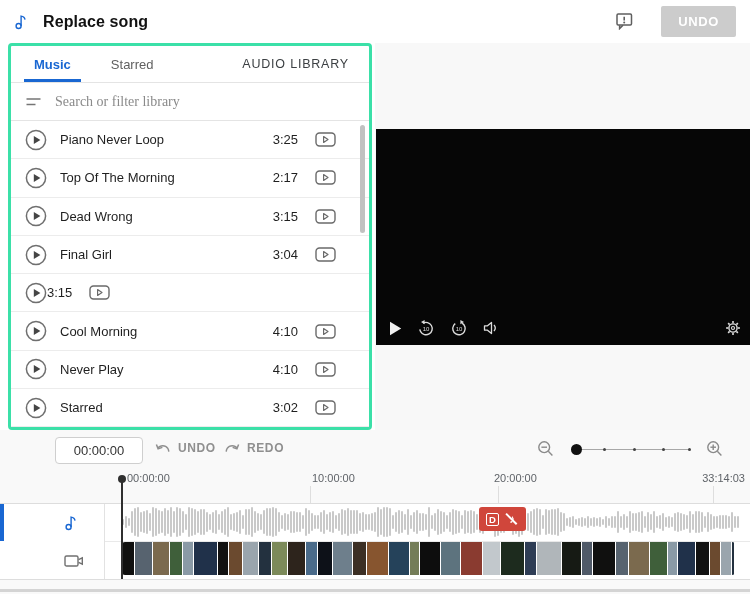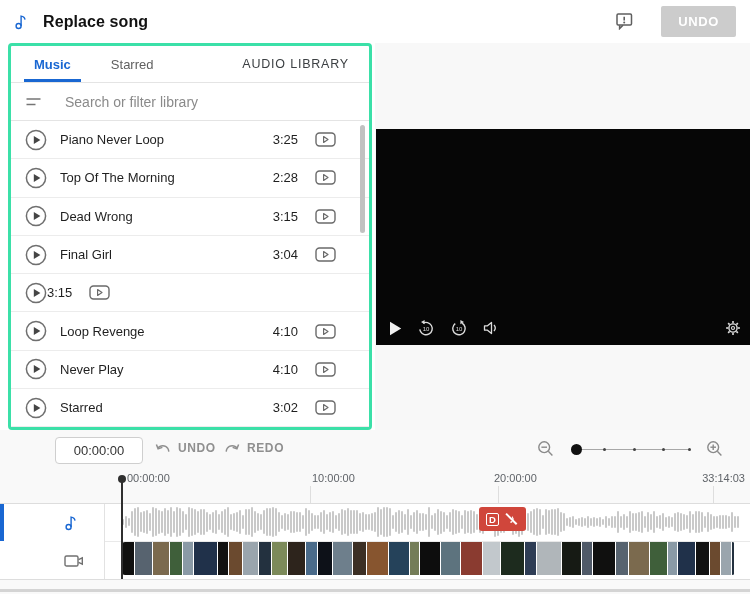--- a/index.html
+++ b/index.html
@@ -29,22 +29,22 @@
   .tabs { height:37px; flex:none; display:flex; align-items:stretch; padding-left:13px;
           border-bottom:1px solid #e4e4e4; }
   .tab { display:flex; align-items:center; padding:0 10px; font-size:13px; font-weight:700;
          color:#606060; cursor:pointer; }
   .tab.active { color:#1967d2; box-shadow:inset 0 -3px 0 #1967d2; }
   .tab.starred { margin-left:20px; font-weight:400; }
   .tab.audio-library { margin-left:auto; padding-right:20px; color:#3c4043; font-size:12.5px;
                        letter-spacing:.8px; font-weight:400; }
   .search-row { height:38px; flex:none; display:flex; align-items:center; padding-left:15px;
                 border-bottom:1px solid #e4e4e4; }
-  .search-row input { border:none; outline:none; font-size:14px; margin-left:24px; flex:1;
-                      color:#14532d; font-family:Liberation Sans, sans-serif; background:transparent; }
+  .search-row input { border:none; outline:none; font-size:14px; margin-left:14px; flex:1;
+                      color:#14532d; font-family:Liberation Serif, serif; background:transparent; }
   .search-row input::placeholder { color:#8a8a8a; }
   .song-list { position:relative; flex:1; overflow:hidden; }
   .song-row { height:38.3px; display:flex; align-items:center; border-bottom:1px solid #ececec;
               padding:0 33px 0 14px; cursor:pointer; }
   .song-title { flex:1; font-size:13px; color:#1f1f1f; margin-left:13px; }
   .song-duration { font-size:13px; color:#1f1f1f; margin-right:17px; }
   .scroll-thumb { position:absolute; right:1px; top:3px; width:5px; height:108px;
                   background:#c1c1c1; border-radius:3px; }
 
   
@@ -172,21 +172,21 @@
     </div>
 
     <div class="song-row">
       <span style="display:flex">
         <svg width="22" height="22" viewBox="0 0 22 22">
               <circle cx="11" cy="11" r="9.6" fill="none" stroke="#6f6f6f" stroke-width="1.5"></circle>
               <path d="M8.8 7 L15.4 11 L8.8 15 Z" fill="#454545"></path>
             </svg>
       </span>
       <span class="song-title">Top Of The Morning</span>
-      <span class="song-duration">2:28</span>
+      <span class="song-duration">2:17</span>
       <span style="display:flex">
         <svg width="21" height="15" viewBox="0 0 21 15">
               <rect x="1" y="1" width="19" height="13" rx="3.5" fill="none" stroke="#6a6a6a" stroke-width="1.4"></rect>
               <path d="M8.6 4.6 L13 7.5 L8.6 10.4 Z" fill="none" stroke="#6a6a6a" stroke-width="1.2" stroke-linejoin="round"></path>
             </svg>
       </span>
     </div>
 
     <div class="song-row">
       <span style="display:flex">
@@ -238,21 +238,21 @@
       </span>
     </div>
 
     <div class="song-row">
       <span style="display:flex">
         <svg width="22" height="22" viewBox="0 0 22 22">
               <circle cx="11" cy="11" r="9.6" fill="none" stroke="#6f6f6f" stroke-width="1.5"></circle>
               <path d="M8.8 7 L15.4 11 L8.8 15 Z" fill="#454545"></path>
             </svg>
       </span>
-      <span class="song-title">Loop Revenge</span>
+      <span class="song-title">Cool Morning</span>
       <span class="song-duration">4:10</span>
       <span style="display:flex">
         <svg width="21" height="15" viewBox="0 0 21 15">
               <rect x="1" y="1" width="19" height="13" rx="3.5" fill="none" stroke="#6a6a6a" stroke-width="1.4"></rect>
               <path d="M8.6 4.6 L13 7.5 L8.6 10.4 Z" fill="none" stroke="#6a6a6a" stroke-width="1.2" stroke-linejoin="round"></path>
             </svg>
       </span>
     </div>
 
     <div class="song-row">

